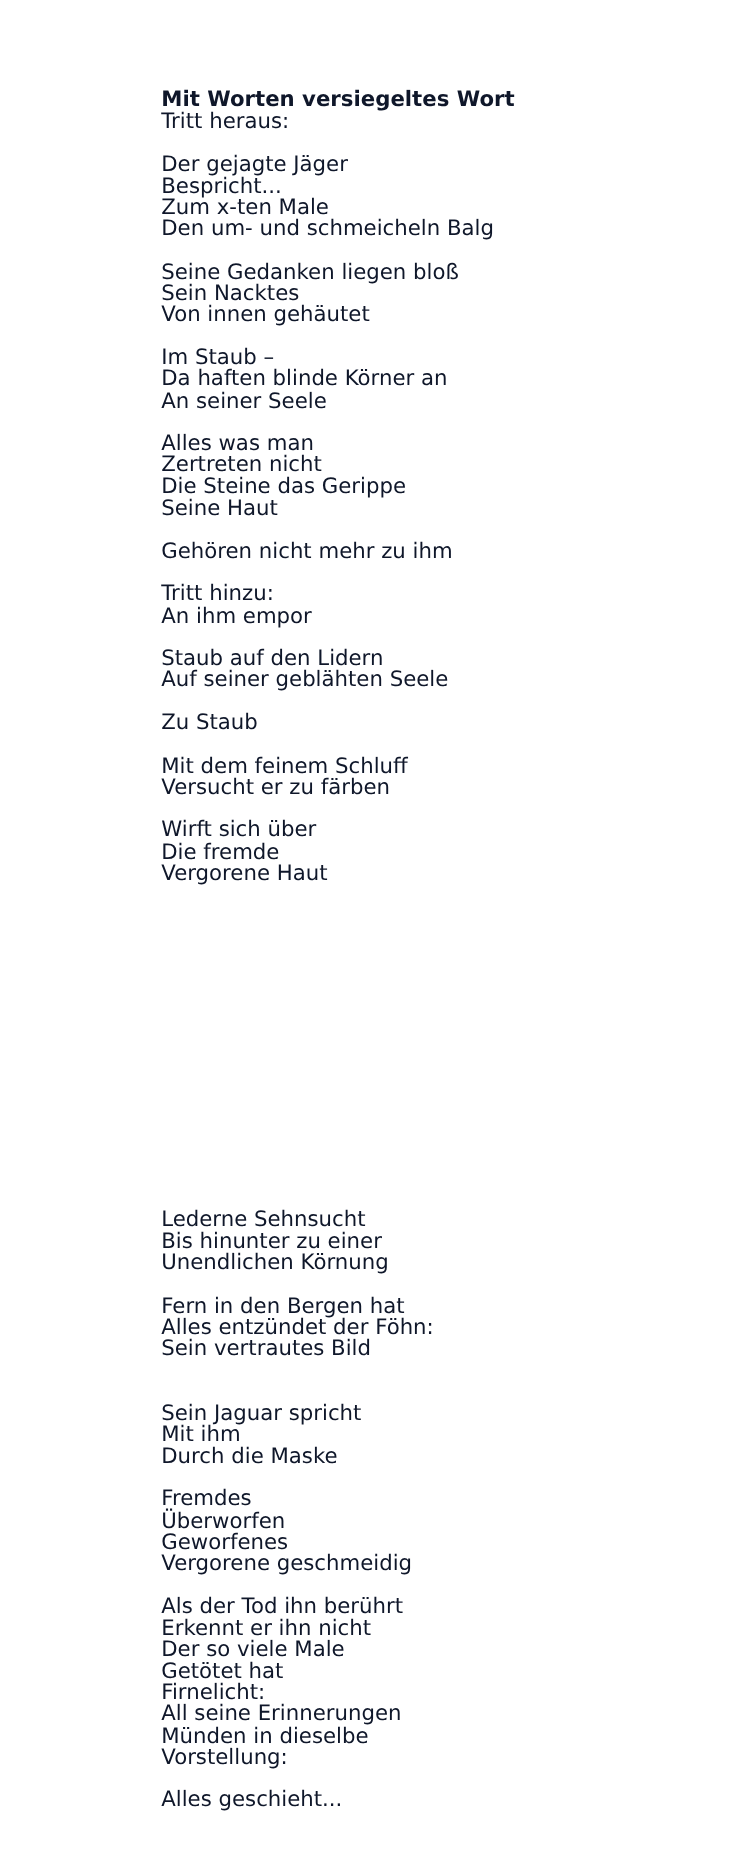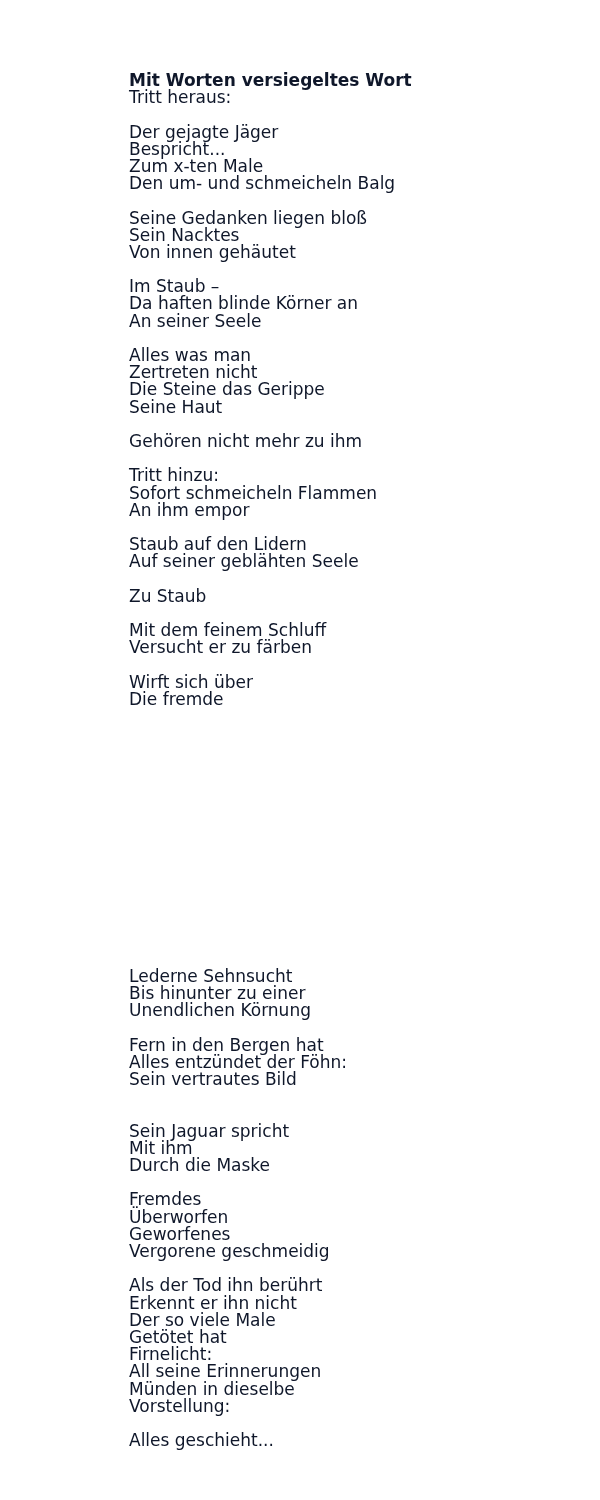--- a/index.html
+++ b/index.html
@@ -57,21 +57,20 @@
   </div>
   <div class="gap"></div>
 
   <div>
     <div class="line">Gehören nicht mehr zu ihm</div>
   </div>
   <div class="gap"></div>
 
   <div>
     <div class="line">Tritt hinzu:</div>
-    <div class="line">Sofort schmeicheln Flammen</div>
     <div class="line">An ihm empor</div>
   </div>
   <div class="gap"></div>
 
   <div>
     <div class="line">Staub auf den Lidern</div>
     <div class="line">Auf seiner geblähten Seele</div>
   </div>
   <div class="gap"></div>
 
@@ -82,20 +81,21 @@
 
   <div>
     <div class="line">Mit dem feinem Schluff</div>
     <div class="line">Versucht er zu färben</div>
   </div>
   <div class="gap"></div>
 
   <div>
     <div class="line">Wirft sich über</div>
     <div class="line">Die fremde</div>
+    <div class="line">Vergorene Haut</div>
   </div>
 </div>
 
 <div class="page second">
   <div>
     <div class="line">Lederne Sehnsucht</div>
     <div class="line">Bis hinunter zu einer</div>
     <div class="line">Unendlichen Körnung</div>
   </div>
   <div class="gap"></div>

